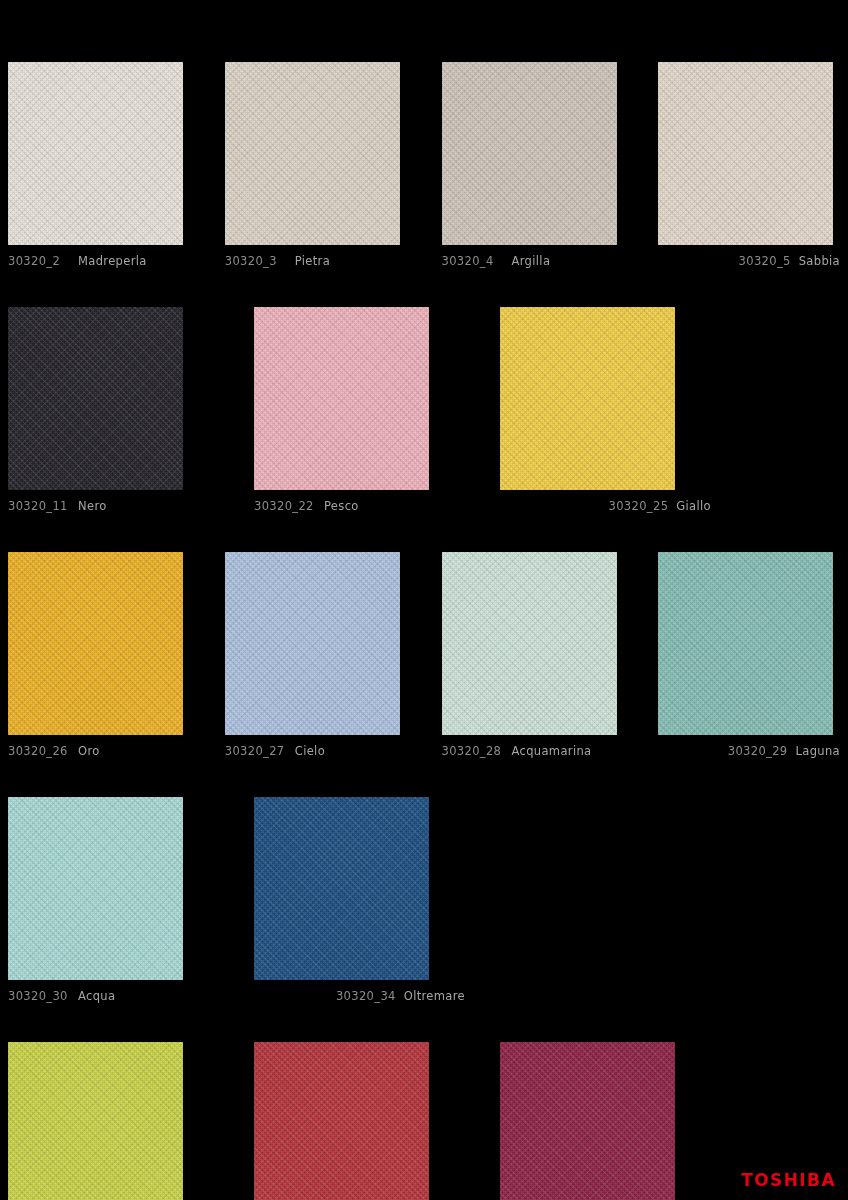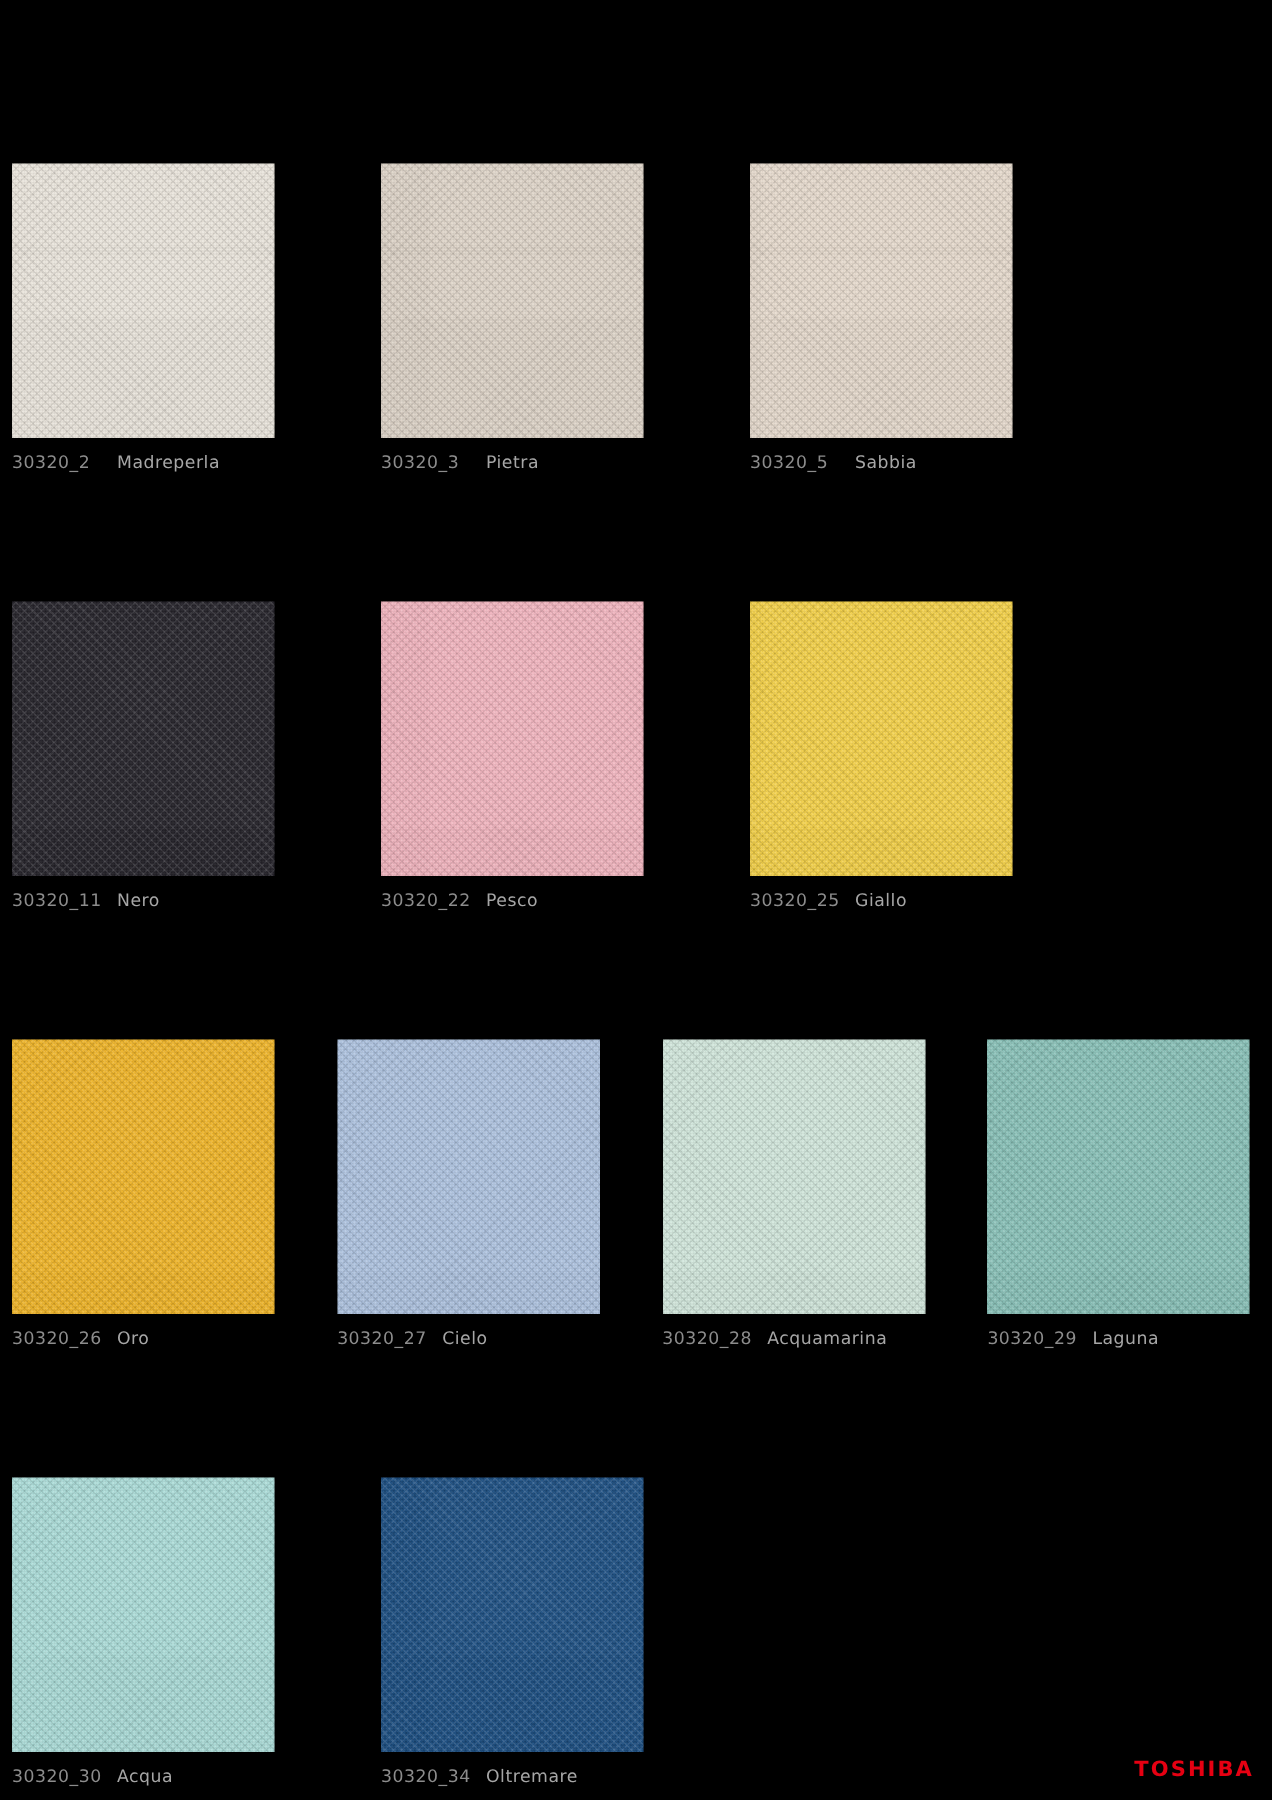--- a/index.html
+++ b/index.html
@@ -27,23 +27,22 @@
   .swatch-row {
     display: flex;
     flex-direction: row;
     margin-bottom: 39px;
   }
 
   .swatch-cell {
     width: 211px;
     margin-right: 35px;
     position: relative;
-    margin-top: 47px;
   }
-  .swatch-cell:last-child { margin-right: 0; }
+  .swatch-cell:last-child { margin-right: 0; text-align: right; }
 
   .swatch-chip {
     width: 175px;
     height: 183px;
     position: relative;
     overflow: hidden;
     background-color: #333;
   }
 
   
@@ -97,37 +96,41 @@
     color: #a6a6a6;
   }
 
   #brand-logo {
     position: absolute;
     right: 12px;
     bottom: 10px;
     color: #e60012;
     font-family: "DejaVu Sans", "Liberation Sans", sans-serif;
     font-weight: bold;
-    font-size: 14px;
+    font-size: 17px;
     letter-spacing: 1.4px;
     line-height: 20px;
   }
 </style>
 </head>
 <body style="background: rgb(0, 0, 0);">
 
 <div id="swatch-grid">
     <div class="swatch-row">
       <div class="swatch-cell">
         <div class="swatch-chip" style="background-color: rgb(232, 227, 218);"></div>
         <div class="swatch-caption"><span class="swatch-code">30320_2</span><span class="swatch-label">Madreperla</span></div>
       </div>
       <div class="swatch-cell">
         <div class="swatch-chip" style="background-color: rgb(221, 211, 199);"></div>
         <div class="swatch-caption"><span class="swatch-code">30320_3</span><span class="swatch-label">Pietra</span></div>
+      </div>
+      <div class="swatch-cell">
+        <div class="swatch-chip" style="background-color: rgb(208, 198, 188);"></div>
+        <div class="swatch-caption"><span class="swatch-code">30320_4</span><span class="swatch-label">Argilla</span></div>
       </div>
       <div class="swatch-cell">
         <div class="swatch-chip" style="background-color: rgb(228, 216, 203);"></div>
         <div class="swatch-caption"><span class="swatch-code">30320_5</span><span class="swatch-label">Sabbia</span></div>
       </div>
     </div>
     <div class="swatch-row">
       <div class="swatch-cell">
         <div class="swatch-chip" style="background-color: rgb(37, 35, 42);"></div>
         <div class="swatch-caption"><span class="swatch-code">30320_11</span><span class="swatch-label">Nero</span></div>

